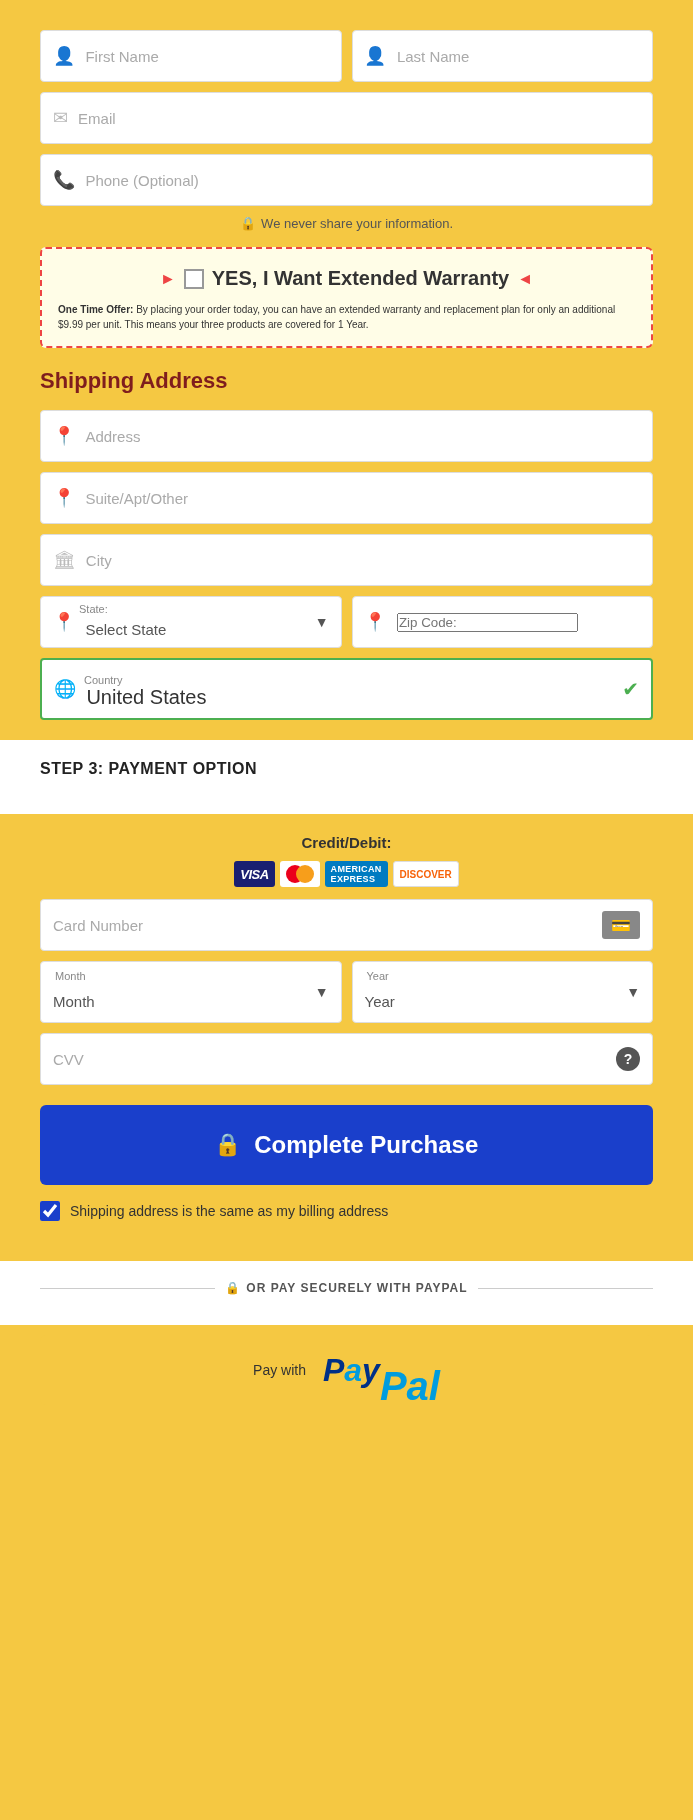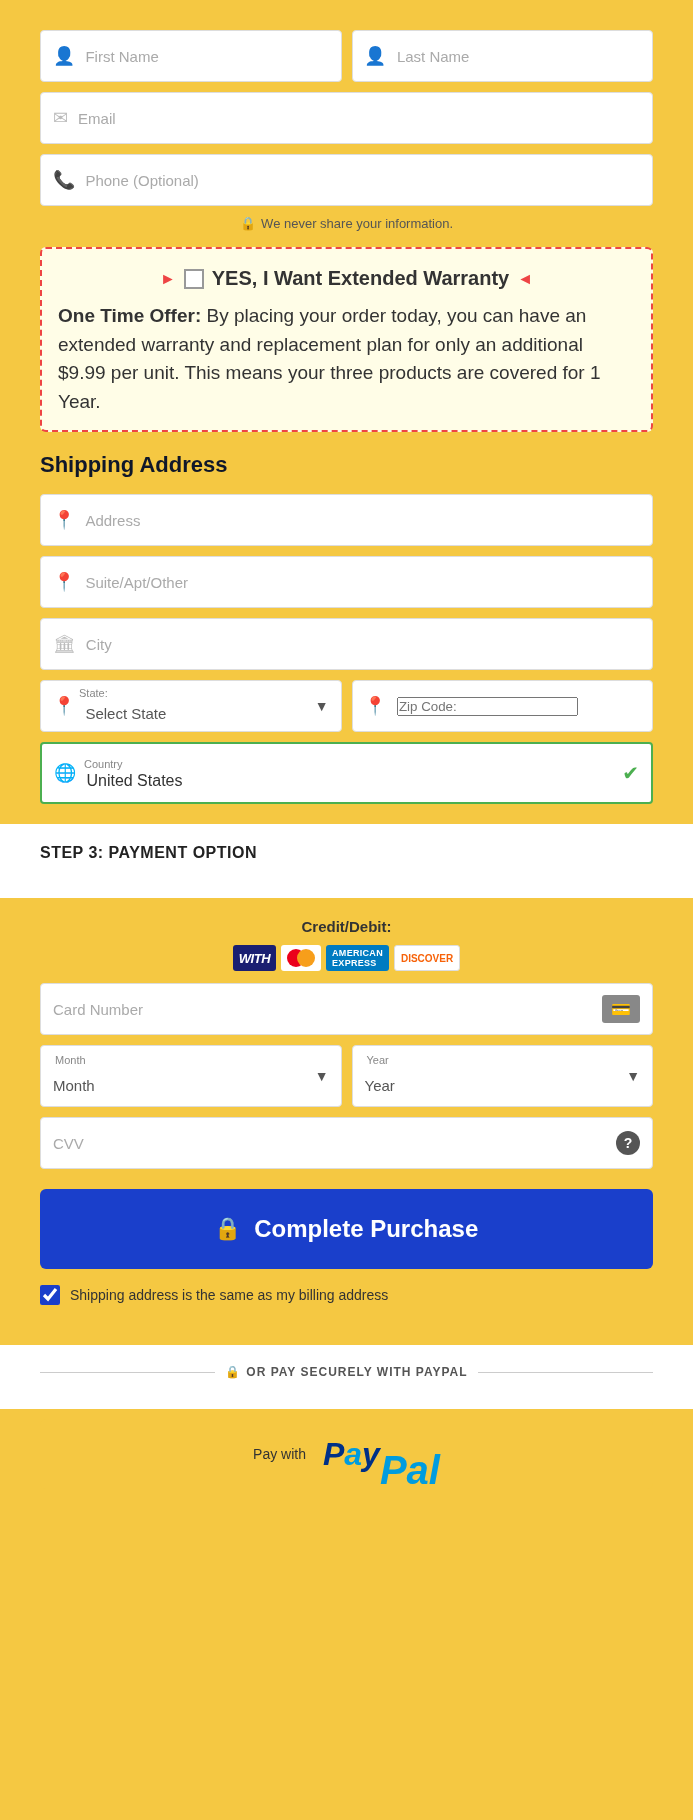--- a/index.html
+++ b/index.html
@@ -89,33 +89,33 @@
     }
     .warranty-checkbox {
       width: 20px;
       height: 20px;
       border: 2px solid #999;
       background: #fff;
       display: inline-block;
       flex-shrink: 0;
     }
     .warranty-text {
-      font-size: 19px;
+      font-size: 10px;
       color: #333;
       line-height: 1.5;
     }
     .warranty-text strong {
       font-weight: bold;
     }
 
     
     .section-heading {
       font-size: 22px;
       font-weight: bold;
-      color: #0f172a;
+      color: #7f1d1d;
       margin-bottom: 16px;
     }
 
     
     .shipping-section {
       margin-bottom: 20px;
     }
     .full-input-group {
       display: flex;
       align-items: center;
@@ -211,21 +211,21 @@
       flex-shrink: 0;
     }
     .country-group .country-label {
       position: absolute;
       top: 14px;
       left: 42px;
       font-size: 11px;
       color: #888;
     }
     .country-group .country-value {
-      font-size: 16px;
+      font-size: 20px;
       color: #333;
       padding-top: 16px;
       flex: 1;
     }
     .country-group .check-icon {
       color: #4caf50;
       font-size: 20px;
     }
     .payment-step-label {
       font-size: 16px;
@@ -592,21 +592,21 @@
 
   <div class="white-section">
     <div class="payment-step-label">STEP 3: PAYMENT OPTION</div>
   </div>
 
   <div class="yellow-section">
 
     <div class="credit-debit-row">
       <span class="credit-debit-label">Credit/Debit:</span>
       <div class="card-logos">
-        <div class="card-logo visa-logo">WITH</div>
+        <div class="card-logo visa-logo">VISA</div>
         <div class="card-logo mc-logo">
           <span class="mc-circle1"></span>
           <span class="mc-circle2"></span>
         </div>
         <div class="card-logo amex-logo">AMERICAN<br>EXPRESS</div>
         <div class="card-logo discover-logo">DISCOVER</div>
       </div>
     </div>
 
     <div class="card-number-group">

